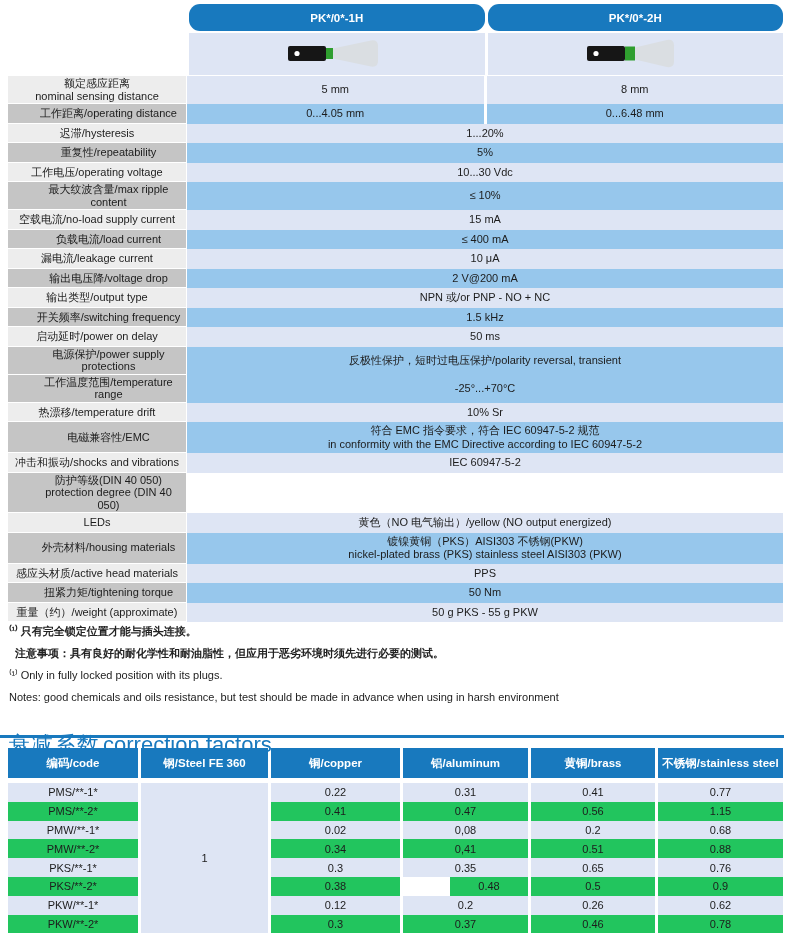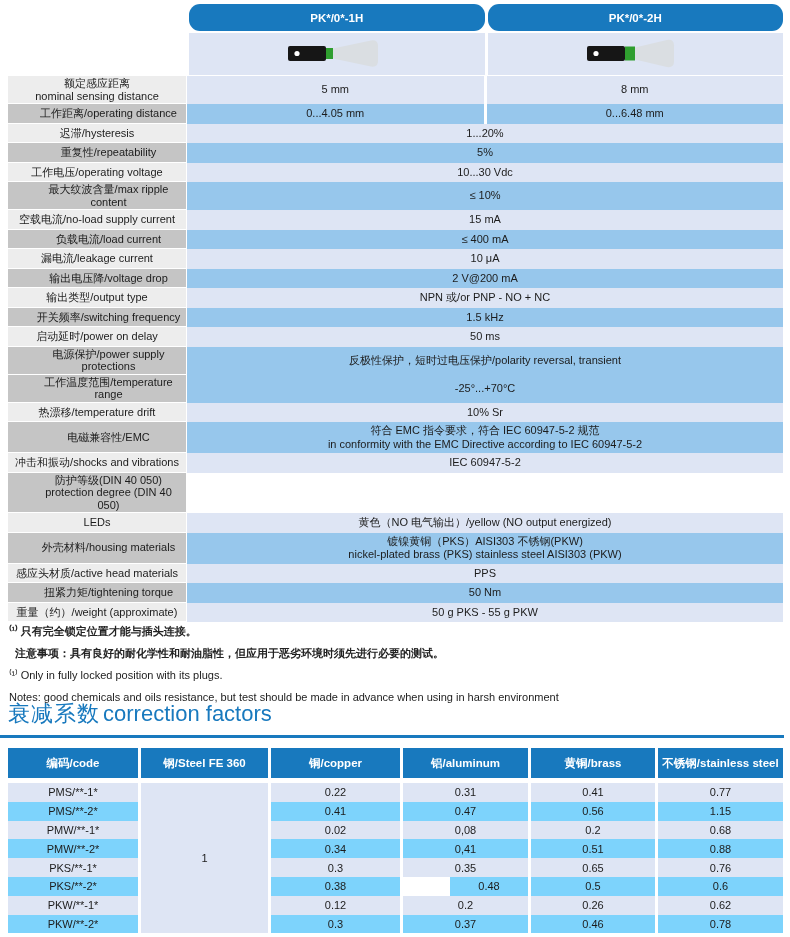--- a/index.html
+++ b/index.html
@@ -40,36 +40,36 @@
   .srow.alt .sval { background: #97C7EC; }
   .line { display: block; }
 
   
   .fnotes { position: absolute; left: 9px; top: 625px; width: 775px; }
   .fn { margin: 0 0 9px 0; font-size: 11px; line-height: 13px; }
   .fn.cn { font-weight: bold; color: #222; }
   .fn.cn2 { padding-left: 6px; }
 
   
-  .section-title { position: absolute; left: 8px; top: 699px; color: #1879BE; }
+  .section-title { position: absolute; left: 8px; top: 730px; color: #1879BE; }
   .section-title .cn { font-size: 22px; letter-spacing: 1px; }
   .section-title .en { font-size: 22px; }
   .rule { position: absolute; left: 0; top: 735px; width: 784px; height: 3px; background: #1879BE; }
 
   
   .corr { position: absolute; left: 8px; top: 748px; width: 775px; }
   .corr-header, .corr-body { display: grid; grid-template-columns: 130px 127px 129px 125px 124px 125px; column-gap: 3px; }
   .chcell {
     background: #1879BE; color: #fff; font-weight: bold; font-size: 11.5px;
     height: 30px; display: flex; align-items: center; justify-content: center; text-align: center;
   }
   .corr-body { margin-top: 5px; grid-auto-rows: 18.8px; }
   .ccell { display: flex; align-items: center; justify-content: center; }
   .ccell.light { background: #DEE5F4; }
-  .ccell.med { background: #7dd3fc; }
+  .ccell.med { background: #22c55e; }
   .steel-cell { background: #DEE5F4; grid-column: 2; grid-row: 1 / span 8; display: flex; align-items: center; justify-content: center; }
 </style>
 </head>
 <body>
 
 <div class="page">
 
   <div class="spec">
     <div class="spec-header">
       <div></div>
@@ -396,21 +396,21 @@
         <div class="ccell med" style="grid-area: 4 / 6;">0.88</div>
         <div class="ccell light" style="grid-area: 5 / 1;">PKS/**-1*</div>
         <div class="ccell light" style="grid-area: 5 / 3;">0.3</div>
         <div class="ccell light" style="grid-area: 5 / 4;">0.35</div>
         <div class="ccell light" style="grid-area: 5 / 5;">0.65</div>
         <div class="ccell light" style="grid-area: 5 / 6;">0.76</div>
         <div class="ccell med" style="grid-area: 6 / 1;">PKS/**-2*</div>
         <div class="ccell med" style="grid-area: 6 / 3;">0.38</div>
         <div class="ccell med" style="grid-area: 6 / 4; margin-left: 47px;">0.48</div>
         <div class="ccell med" style="grid-area: 6 / 5;">0.5</div>
-        <div class="ccell med" style="grid-area: 6 / 6;">0.6</div>
+        <div class="ccell med" style="grid-area: 6 / 6;">0.9</div>
         <div class="ccell light" style="grid-area: 7 / 1;">PKW/**-1*</div>
         <div class="ccell light" style="grid-area: 7 / 3;">0.12</div>
         <div class="ccell light" style="grid-area: 7 / 4;">0.2</div>
         <div class="ccell light" style="grid-area: 7 / 5;">0.26</div>
         <div class="ccell light" style="grid-area: 7 / 6;">0.62</div>
         <div class="ccell med" style="grid-area: 8 / 1;">PKW/**-2*</div>
         <div class="ccell med" style="grid-area: 8 / 3;">0.3</div>
         <div class="ccell med" style="grid-area: 8 / 4;">0.37</div>
         <div class="ccell med" style="grid-area: 8 / 5;">0.46</div>
         <div class="ccell med" style="grid-area: 8 / 6;">0.78</div>

